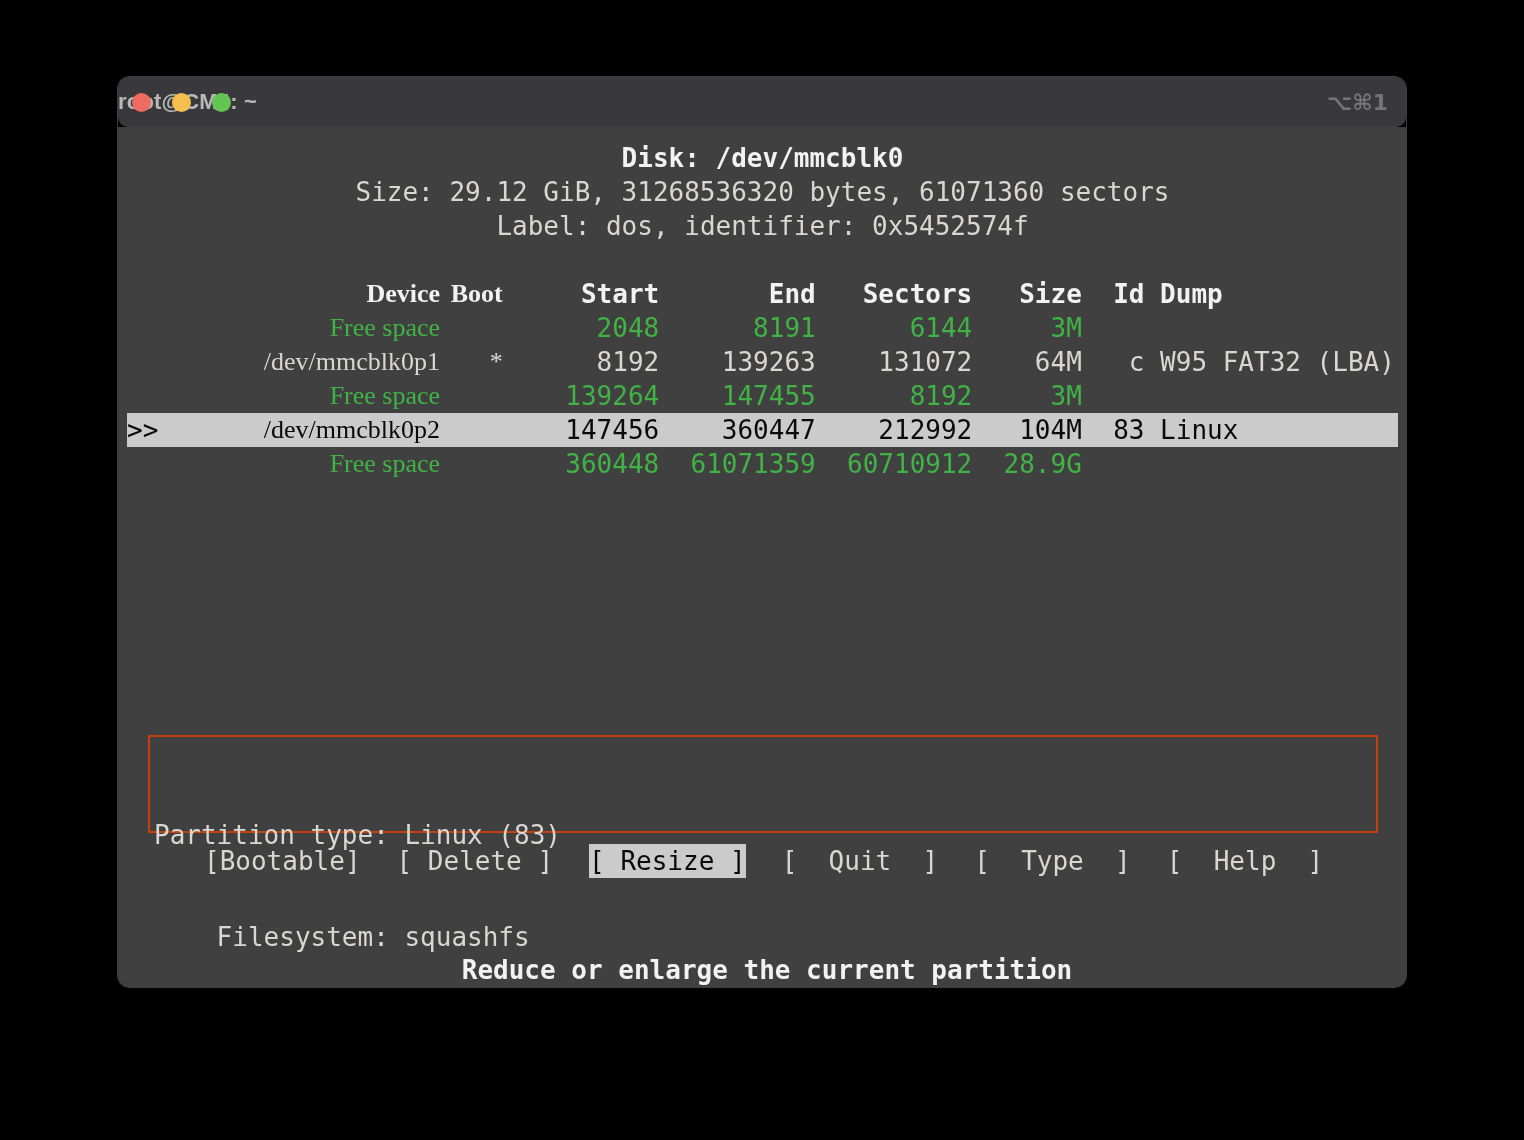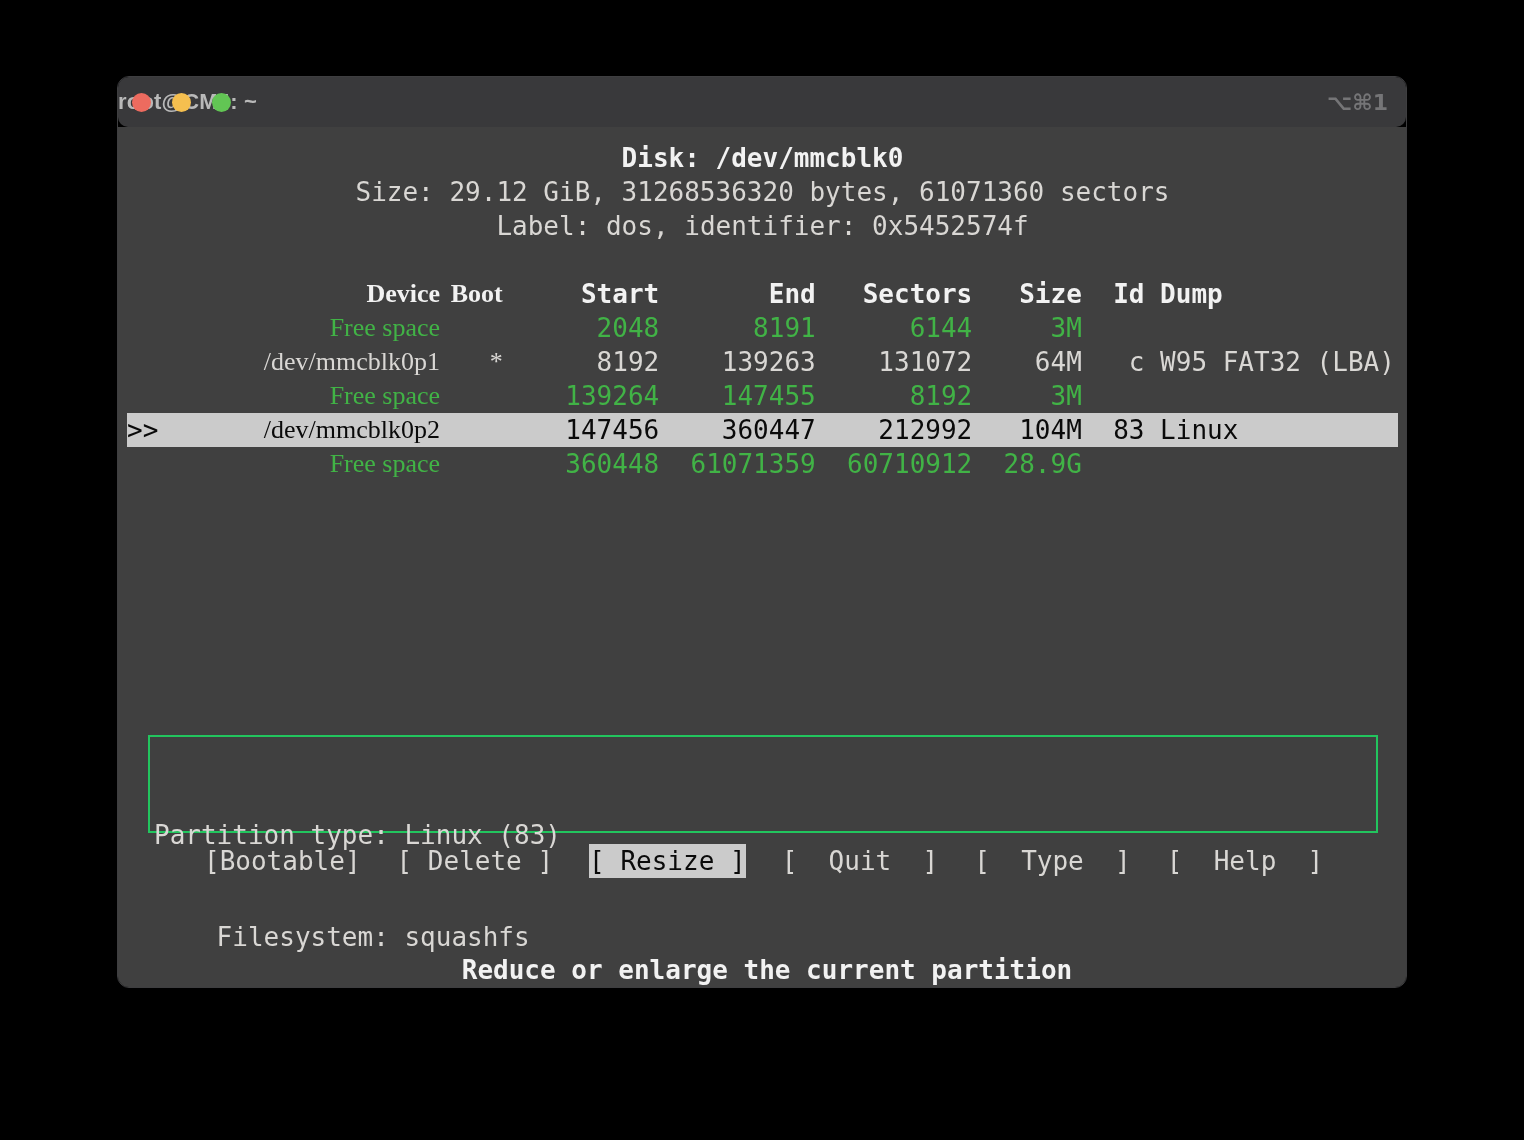--- a/index.html
+++ b/index.html
@@ -44,21 +44,21 @@
   }
   .trow .c-marker{text-align:left;}
   .trow .c-device,.trow .c-boot{text-align:right;font-family:Liberation Serif, serif;}
   .trow .c-start,.trow .c-end,.trow .c-sectors,.trow .c-size,.trow .c-id{text-align:right;}
   .trow .c-type{text-align:left;padding-left:1ch;}
   .trow.header{font-weight:bold;color:#f2f2f2;}
   .trow.free{color:#41b346;}
   .trow.selected{background:#cbcbcb;color:#0a0a0a;}
   .info-box{
     position:absolute;left:30px;top:608px;width:1230px;height:98px;
-    border:2px solid #22c55e;box-sizing:border-box;
+    border:2px solid #c2410c;box-sizing:border-box;
     padding:13px 4px 0 4px;white-space:pre;color:#d9d7d4;
   }
   .menu{position:absolute;left:0;top:717px;width:100%;}
   .menu-line{display:flex;gap:36px;padding-left:86px;height:34px;}
   .menu-item{white-space:pre;color:#d9d7d4;}
   .menu-item.selected{background:#cbcbcb;color:#0a0a0a;}
   .status{
     position:absolute;left:5px;top:826px;width:100%;
     text-align:center;font-weight:bold;color:#f2f2f2;white-space:pre;
   }

